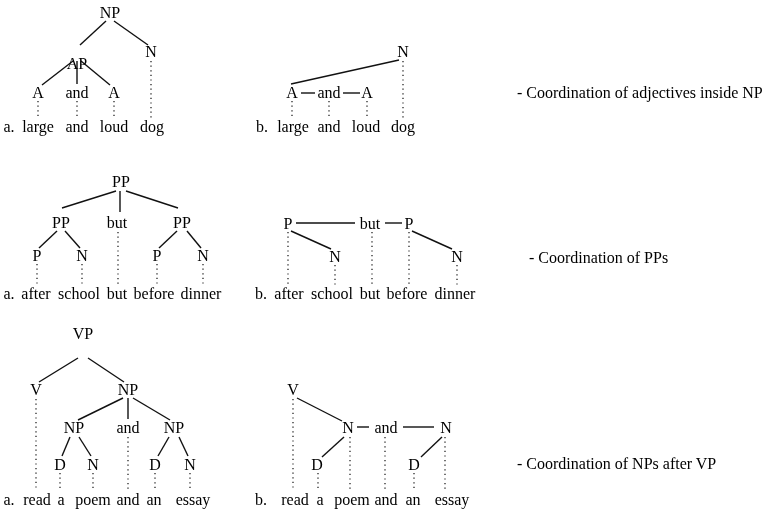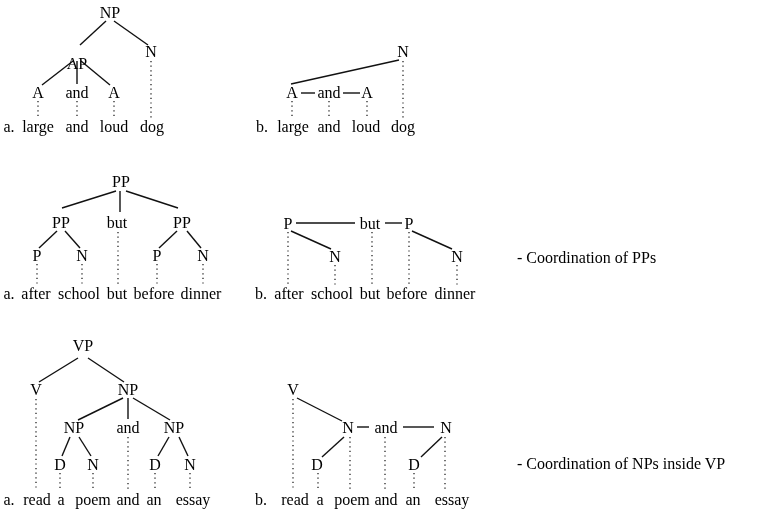--- a/index.html
+++ b/index.html
@@ -123,20 +123,21 @@
   <span class="t" style="left:403px;top:52px">N</span>
   <span class="t" style="left:292px;top:93px">A</span>
   <span class="t" style="left:329px;top:93px">and</span>
   <span class="t" style="left:367px;top:93px">A</span>
   <span class="t" style="left:262px;top:127px">b.</span>
   <span class="t" style="left:293px;top:127px">large</span>
   <span class="t" style="left:329px;top:127px">and</span>
   <span class="t" style="left:366px;top:127px">loud</span>
   <span class="t" style="left:403px;top:127px">dog</span>
 
+  <span class="caption" style="left:517px;top:93px">- Coordination of adjectives inside NP</span>
 
   <span class="t" style="left:121px;top:182px">PP</span>
   <span class="t" style="left:61px;top:223px">PP</span>
   <span class="t" style="left:117px;top:223px">but</span>
   <span class="t" style="left:182px;top:223px">PP</span>
   <span class="t" style="left:37px;top:256px">P</span>
   <span class="t" style="left:82px;top:256px">N</span>
   <span class="t" style="left:157px;top:256px">P</span>
   <span class="t" style="left:203px;top:256px">N</span>
   <span class="t" style="left:9px;top:294px">a.</span>
@@ -151,23 +152,23 @@
   <span class="t" style="left:409px;top:224px">P</span>
   <span class="t" style="left:335px;top:257px">N</span>
   <span class="t" style="left:457px;top:257px">N</span>
   <span class="t" style="left:261px;top:294px">b.</span>
   <span class="t" style="left:289px;top:294px">after</span>
   <span class="t" style="left:332px;top:294px">school</span>
   <span class="t" style="left:370px;top:294px">but</span>
   <span class="t" style="left:407px;top:294px">before</span>
   <span class="t" style="left:455px;top:294px">dinner</span>
 
-  <span class="caption" style="left:517px;top:258px">- Coordination of PPs</span>
-
-  <span class="t" style="left:83px;top:346px">VP</span>
+  <span class="caption" style="left:529px;top:258px">- Coordination of PPs</span>
+
+  <span class="t" style="left:83px;top:334px">VP</span>
   <span class="t" style="left:36px;top:390px">V</span>
   <span class="t" style="left:128px;top:390px">NP</span>
   <span class="t" style="left:74px;top:428px">NP</span>
   <span class="t" style="left:128px;top:428px">and</span>
   <span class="t" style="left:174px;top:428px">NP</span>
   <span class="t" style="left:60px;top:465px">D</span>
   <span class="t" style="left:93px;top:465px">N</span>
   <span class="t" style="left:155px;top:465px">D</span>
   <span class="t" style="left:190px;top:465px">N</span>
   <span class="t" style="left:9px;top:500px">a.</span>
@@ -185,15 +186,15 @@
   <span class="t" style="left:317px;top:465px">D</span>
   <span class="t" style="left:414px;top:465px">D</span>
   <span class="t" style="left:261px;top:500px">b.</span>
   <span class="t" style="left:295px;top:500px">read</span>
   <span class="t" style="left:320px;top:500px">a</span>
   <span class="t" style="left:352px;top:500px">poem</span>
   <span class="t" style="left:386px;top:500px">and</span>
   <span class="t" style="left:413px;top:500px">an</span>
   <span class="t" style="left:452px;top:500px">essay</span>
 
-  <span class="caption" style="left:517px;top:464px">- Coordination of NPs inside VP</span>
+  <span class="caption" style="left:517px;top:464px">- Coordination of NPs after VP</span>
 
 </div>
 
 </body></html>

